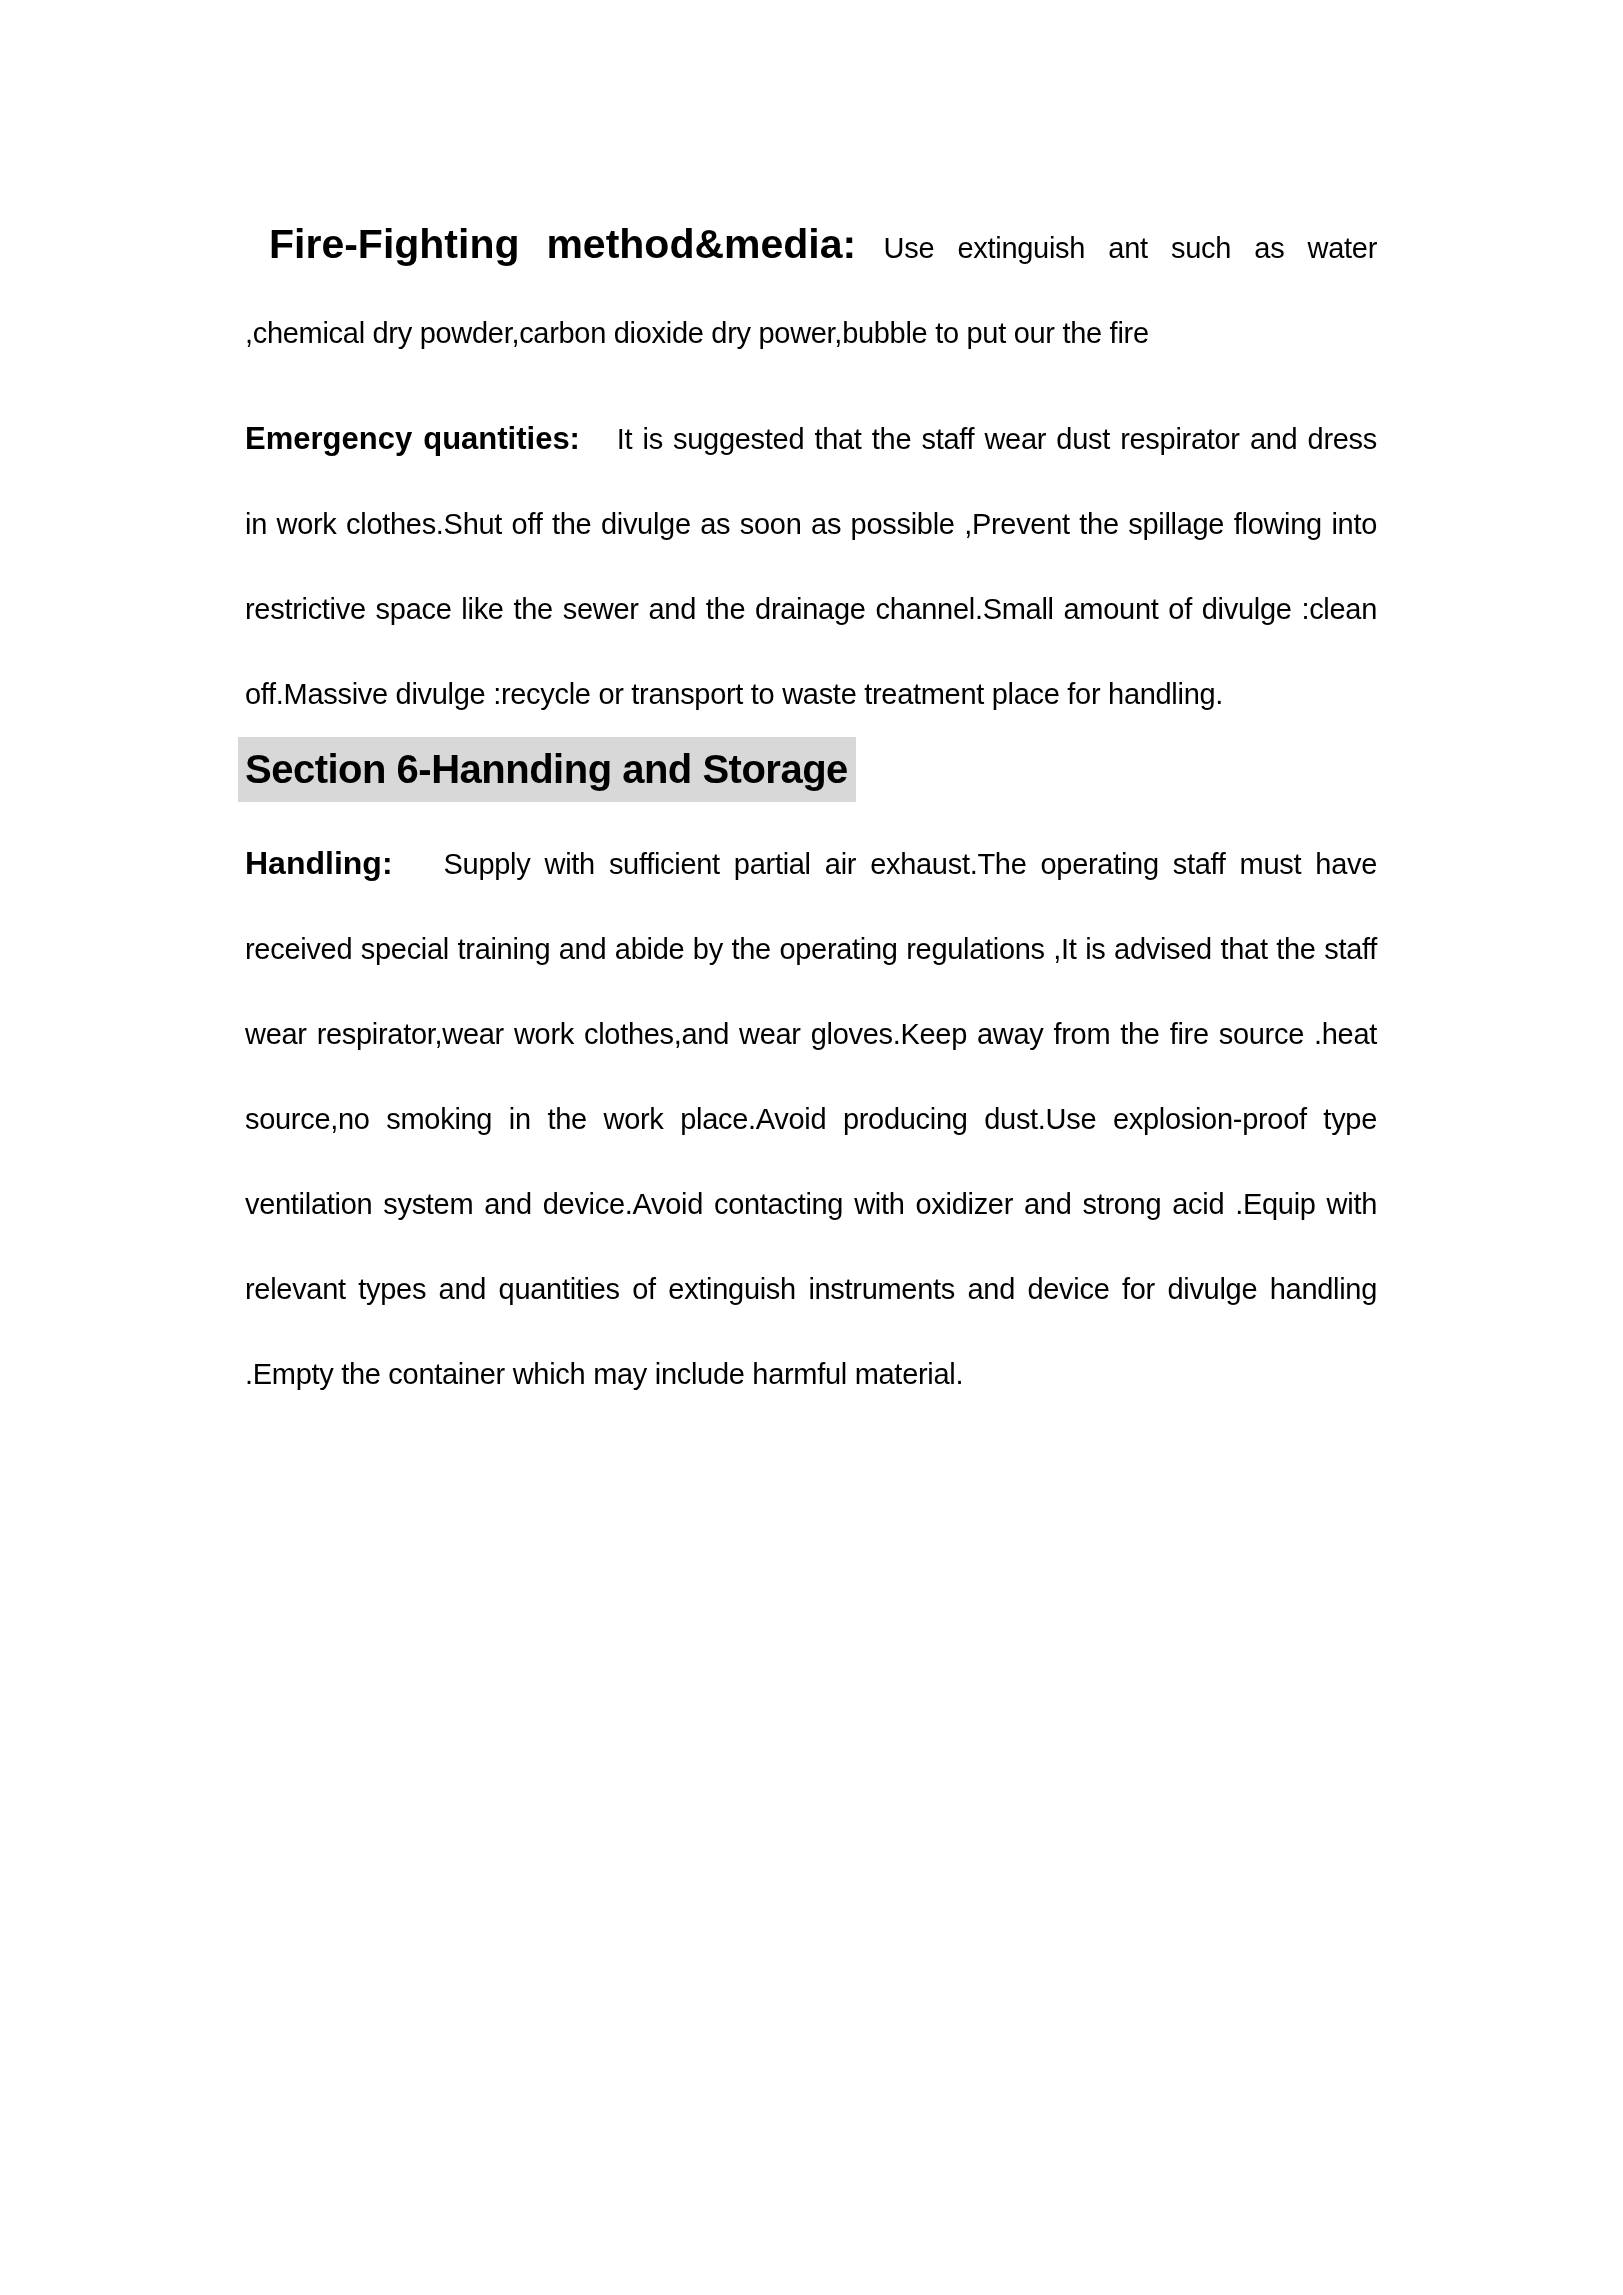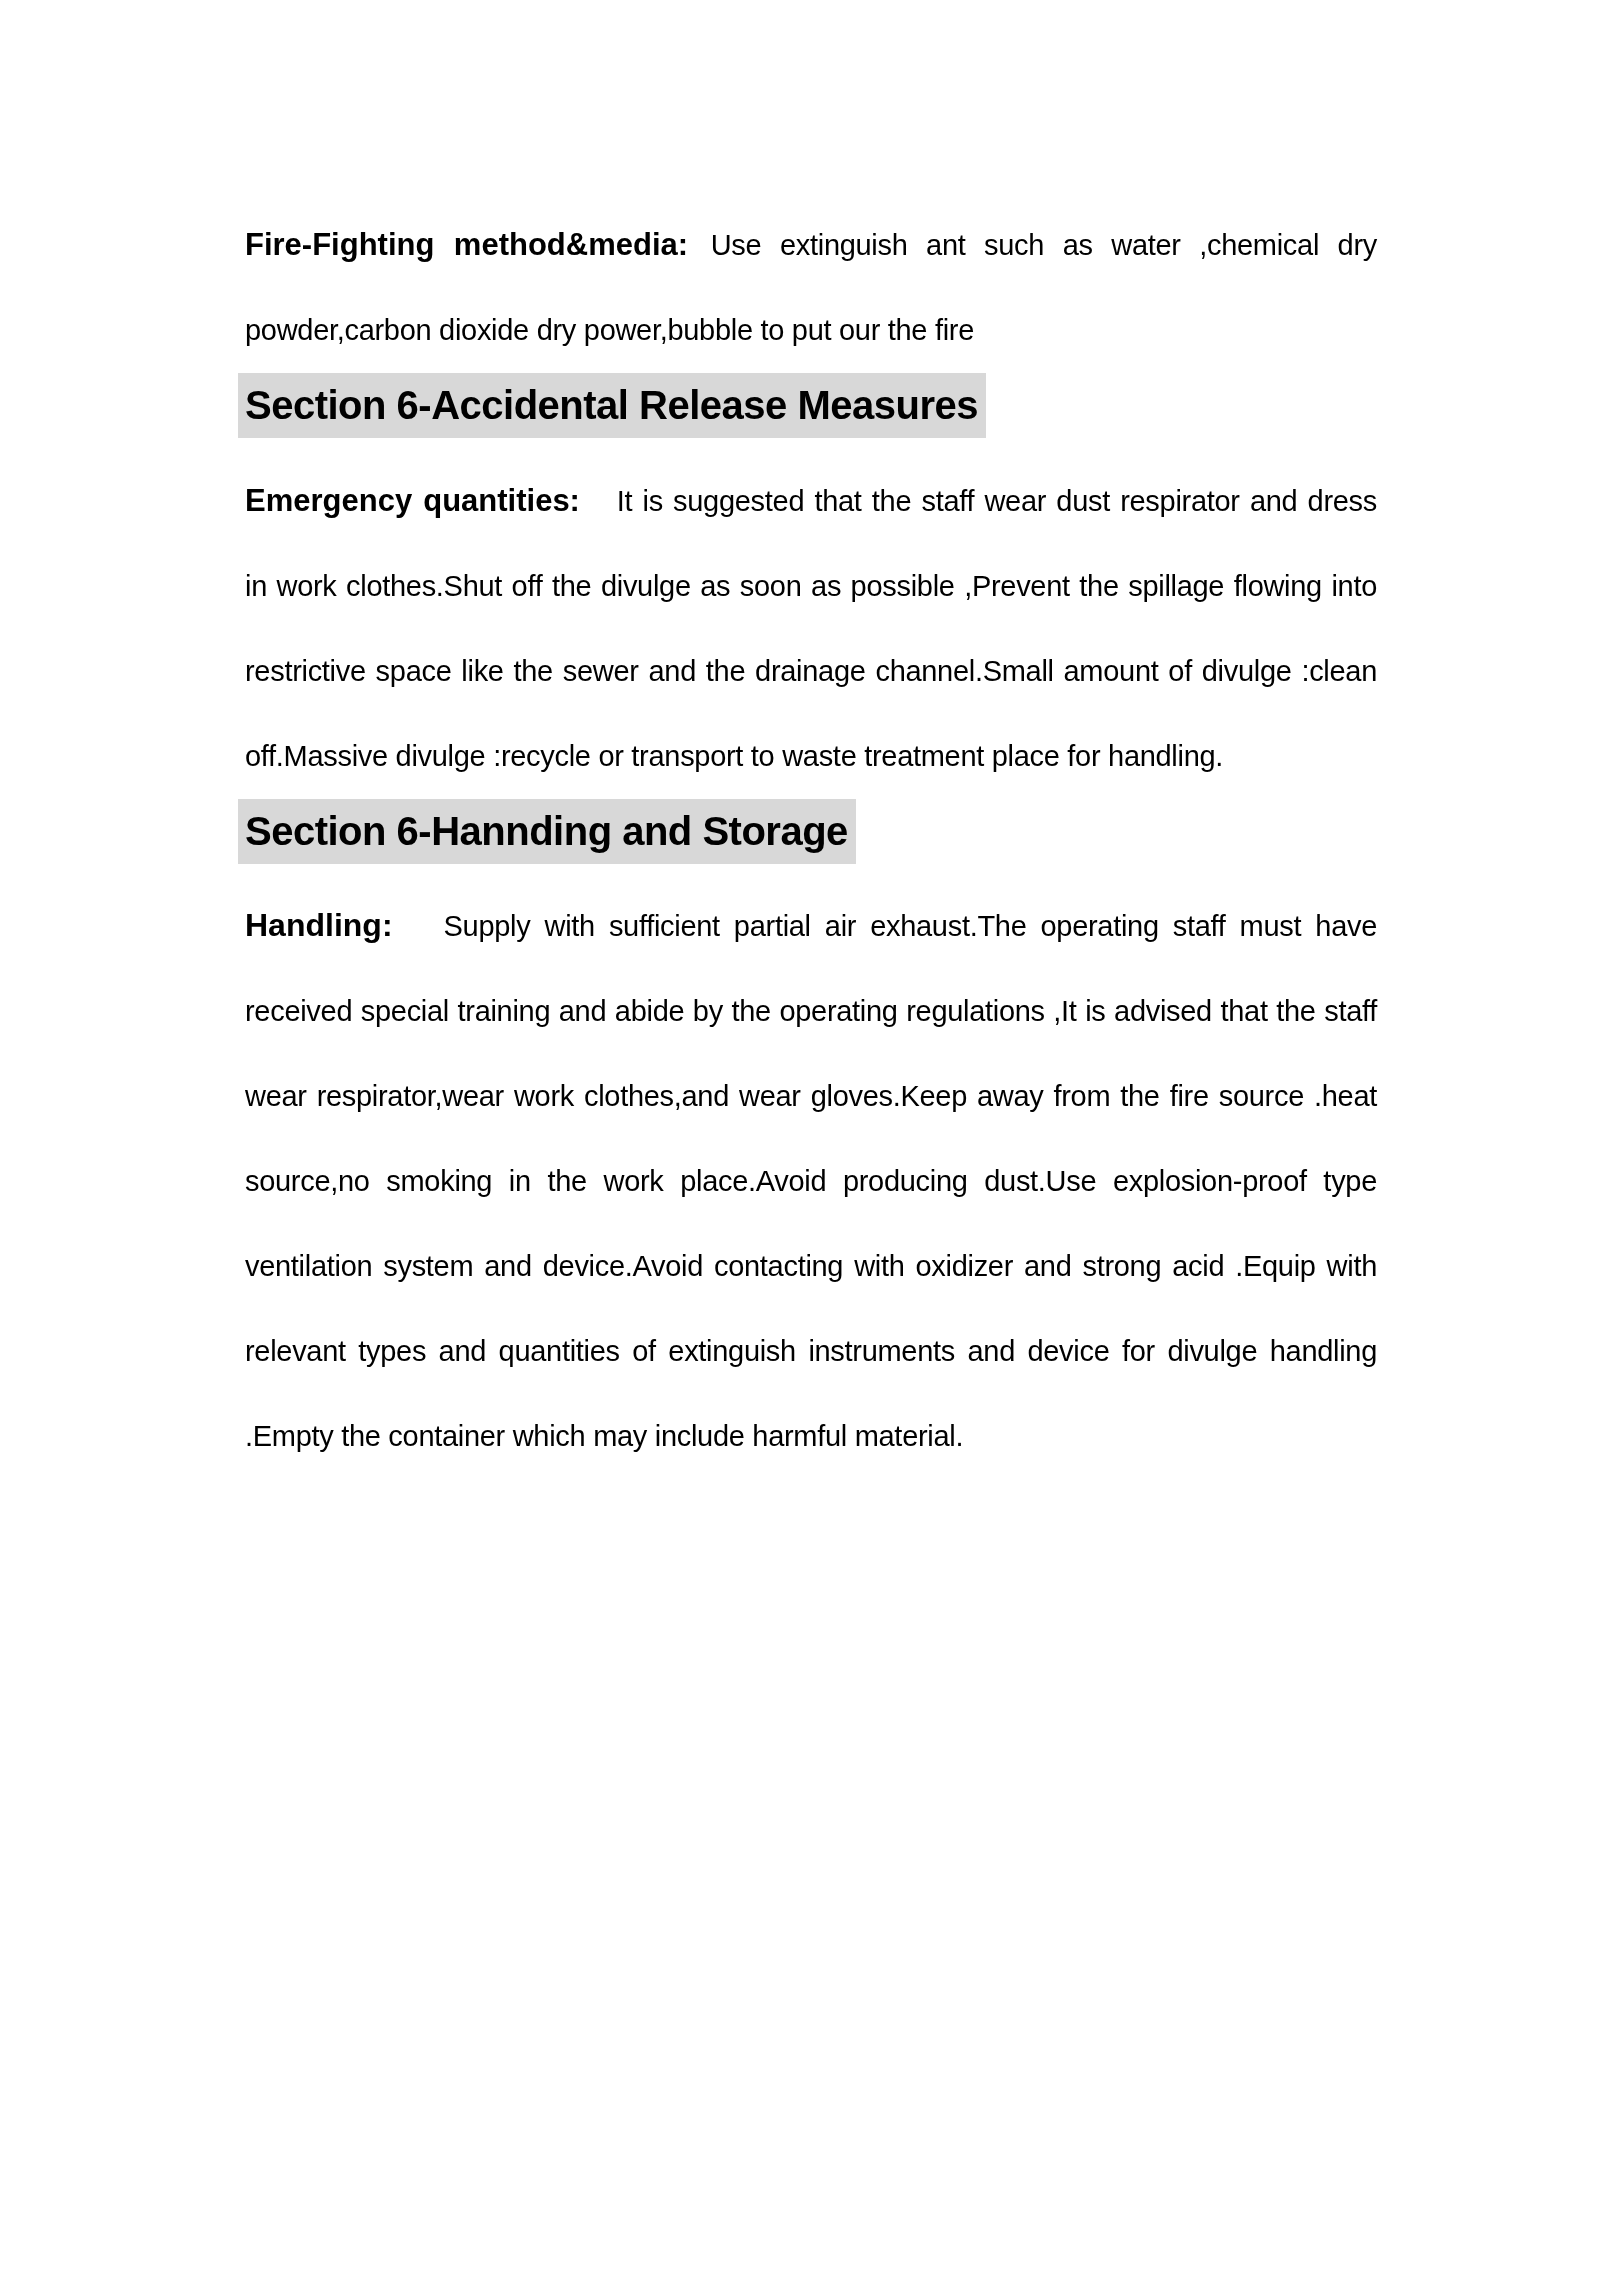--- a/index.html
+++ b/index.html
@@ -27,21 +27,21 @@
     line-height: 85px;
     letter-spacing: -0.3px;
     text-align: justify;
     margin: 0;
   }
   .para .lbl {
     font-weight: bold;
     letter-spacing: 0;
   }
   .p-fire { margin-top: 202px; }
-  .p-fire .lbl { font-size: 31px; margin-right: 4.1px; }
+  .p-fire .lbl { font-size: 41px; margin-right: 4.1px; margin-left: 24px; }
   .h-s6 { margin-top: 89px; }
   .p-emergency { margin-top: 20.4px; }
   .p-emergency .lbl { font-size: 31px; margin-right: 26.6px; }
   .h-s7 { margin-top: 87px; }
   .p-handling { margin-top: 19px; }
   .p-handling .lbl { font-size: 32px; margin-right: 37px; }
   .p-storage { margin-top: 86px; }
   .p-storage .lbl { font-size: 31px; margin-right: 4.1px; }
   .heading {
     margin: 0;
@@ -62,23 +62,20 @@
 <body>
 
 <div class="page">
   <div class="content">
 
     <p class="para p-fire">
       <span class="lbl">Fire-Fighting method&amp;media:</span>
       <span>Use extinguish ant such as water ,chemical dry powder,carbon dioxide dry power,bubble to put our the fire</span>
     </p>
 
-    <h2 class="heading h-s6">
-      <span class="hl">Section 6-Accidental Release Measures</span>
-    </h2>
 
     <p class="para p-emergency">
       <span class="lbl">Emergency quantities:</span>
       <span>It is suggested that the staff wear dust respirator and dress in work clothes.Shut off the divulge as soon as possible ,Prevent the spillage flowing into restrictive space like the sewer and the drainage channel.Small amount of divulge :clean off.Massive divulge :recycle or transport to waste treatment place for handling.</span>
     </p>
 
     <h2 class="heading h-s7">
       <span class="hl">Section 6-Hannding and Storage</span>
     </h2>
 

